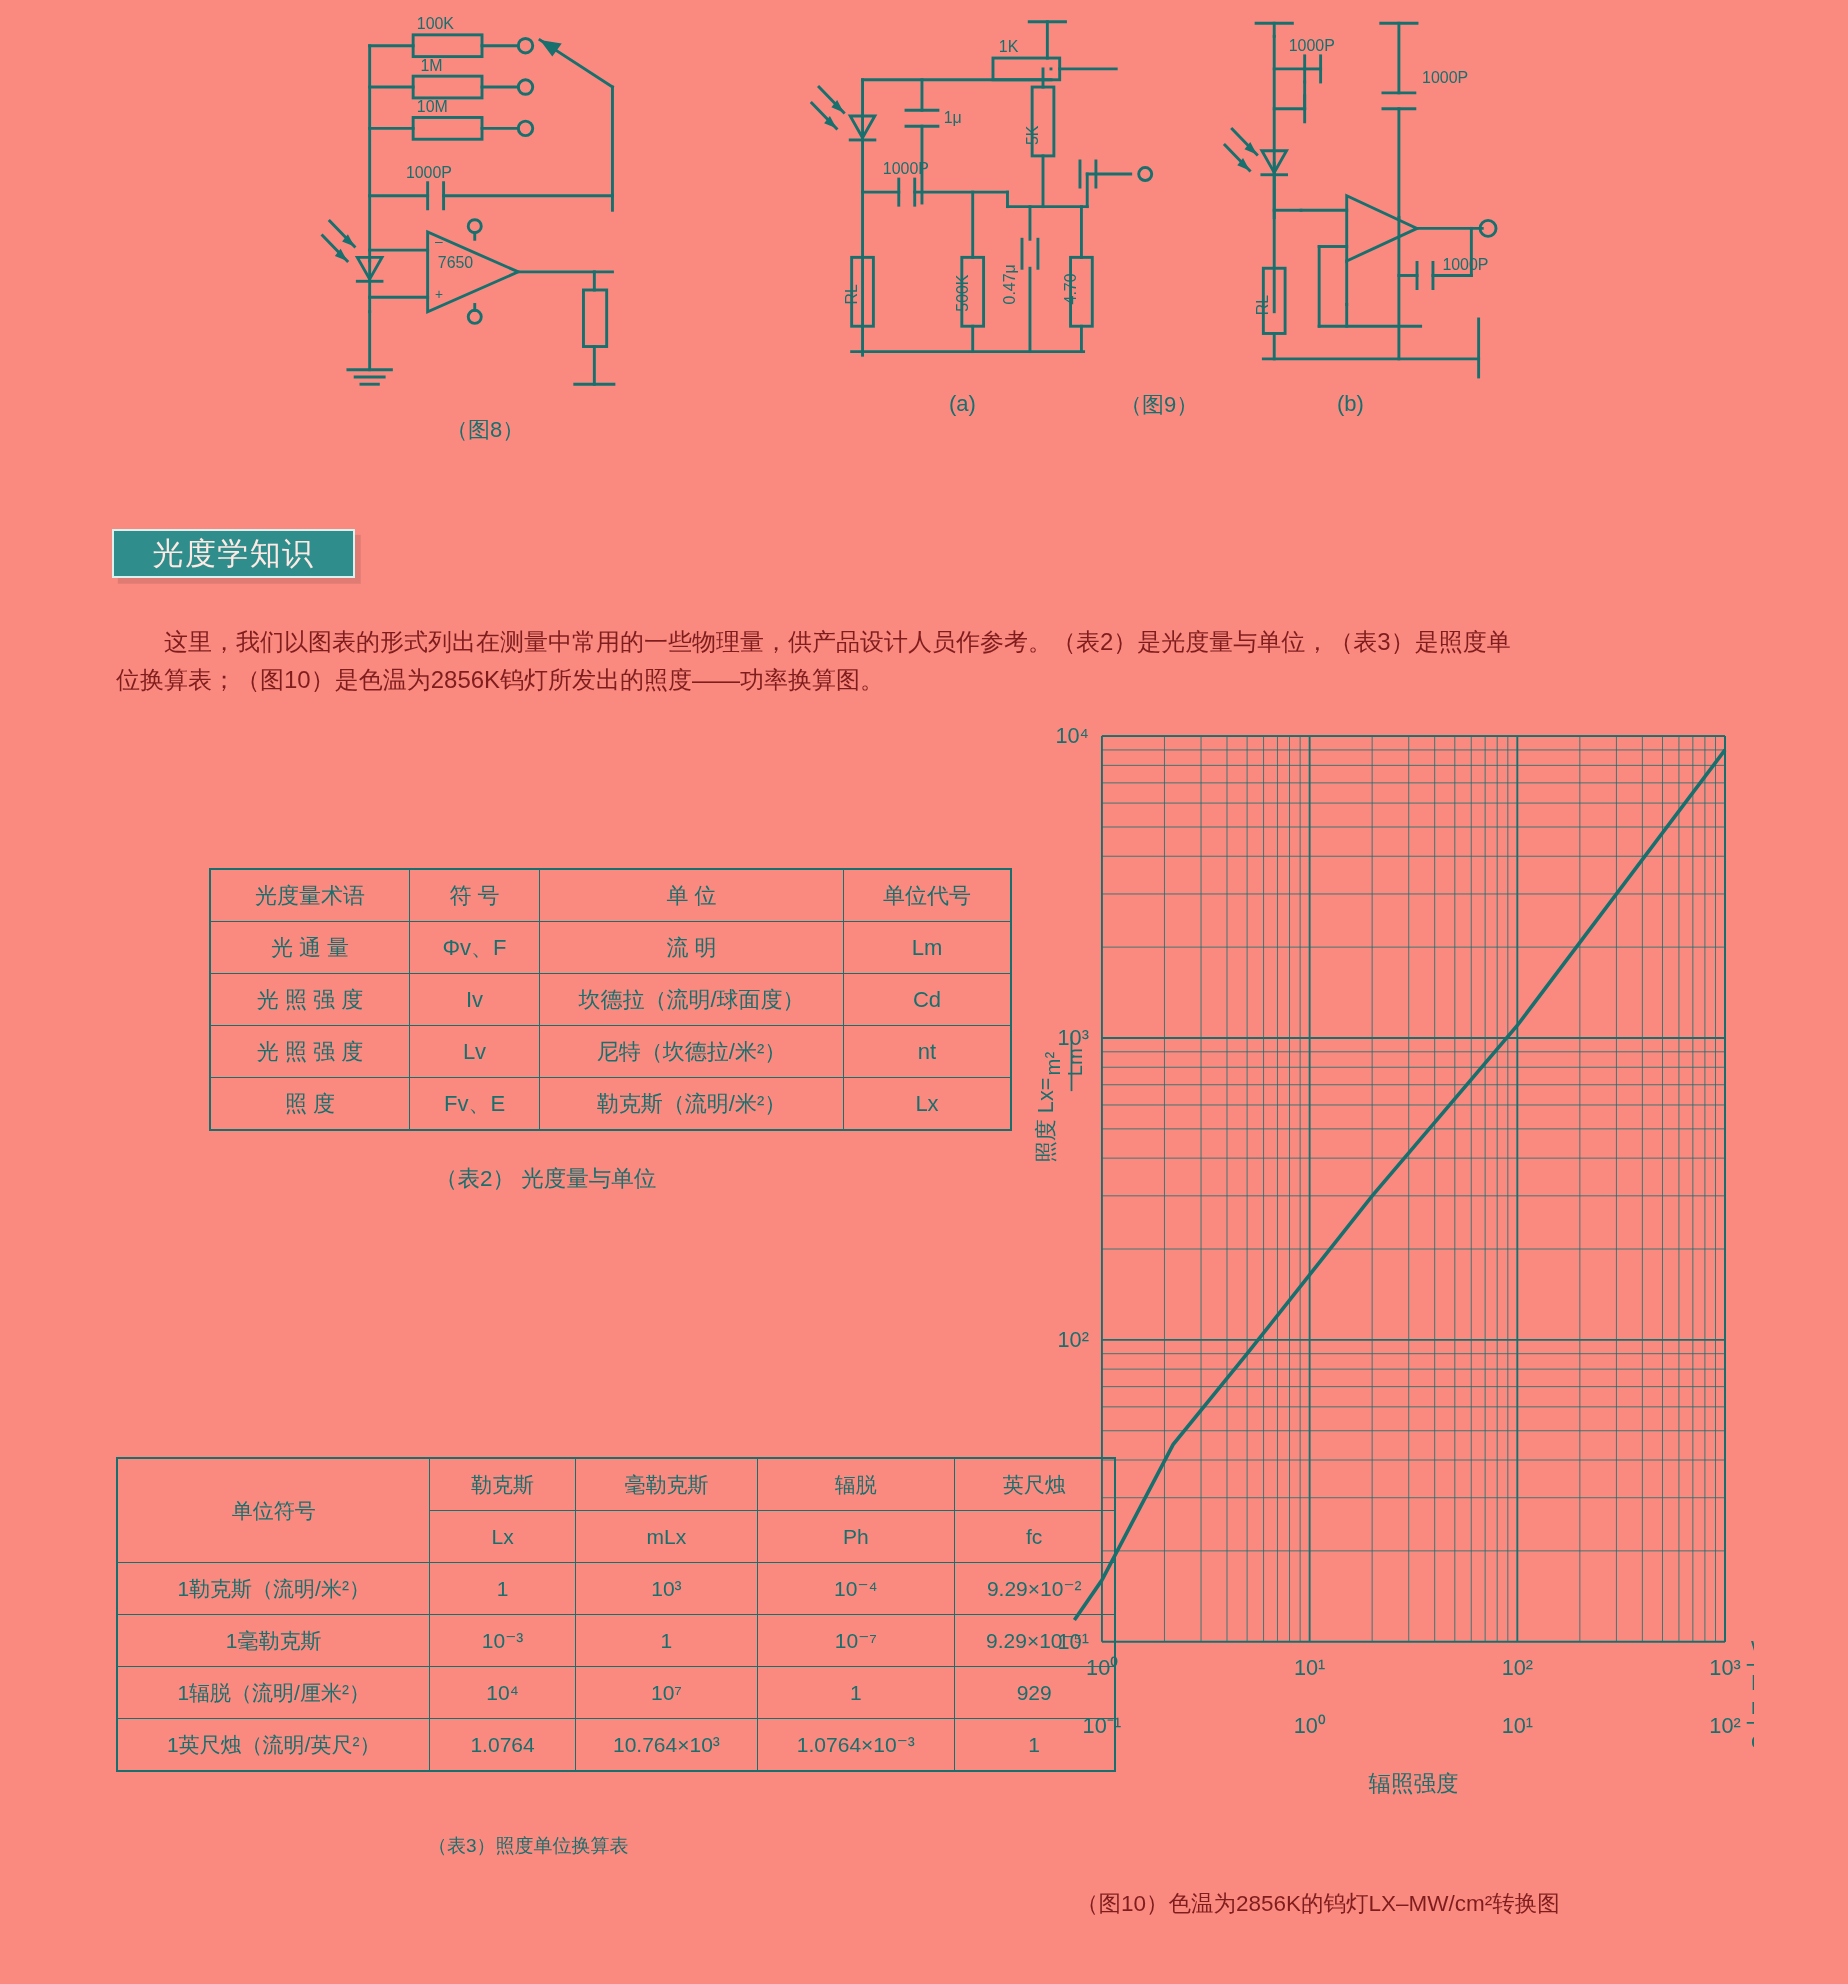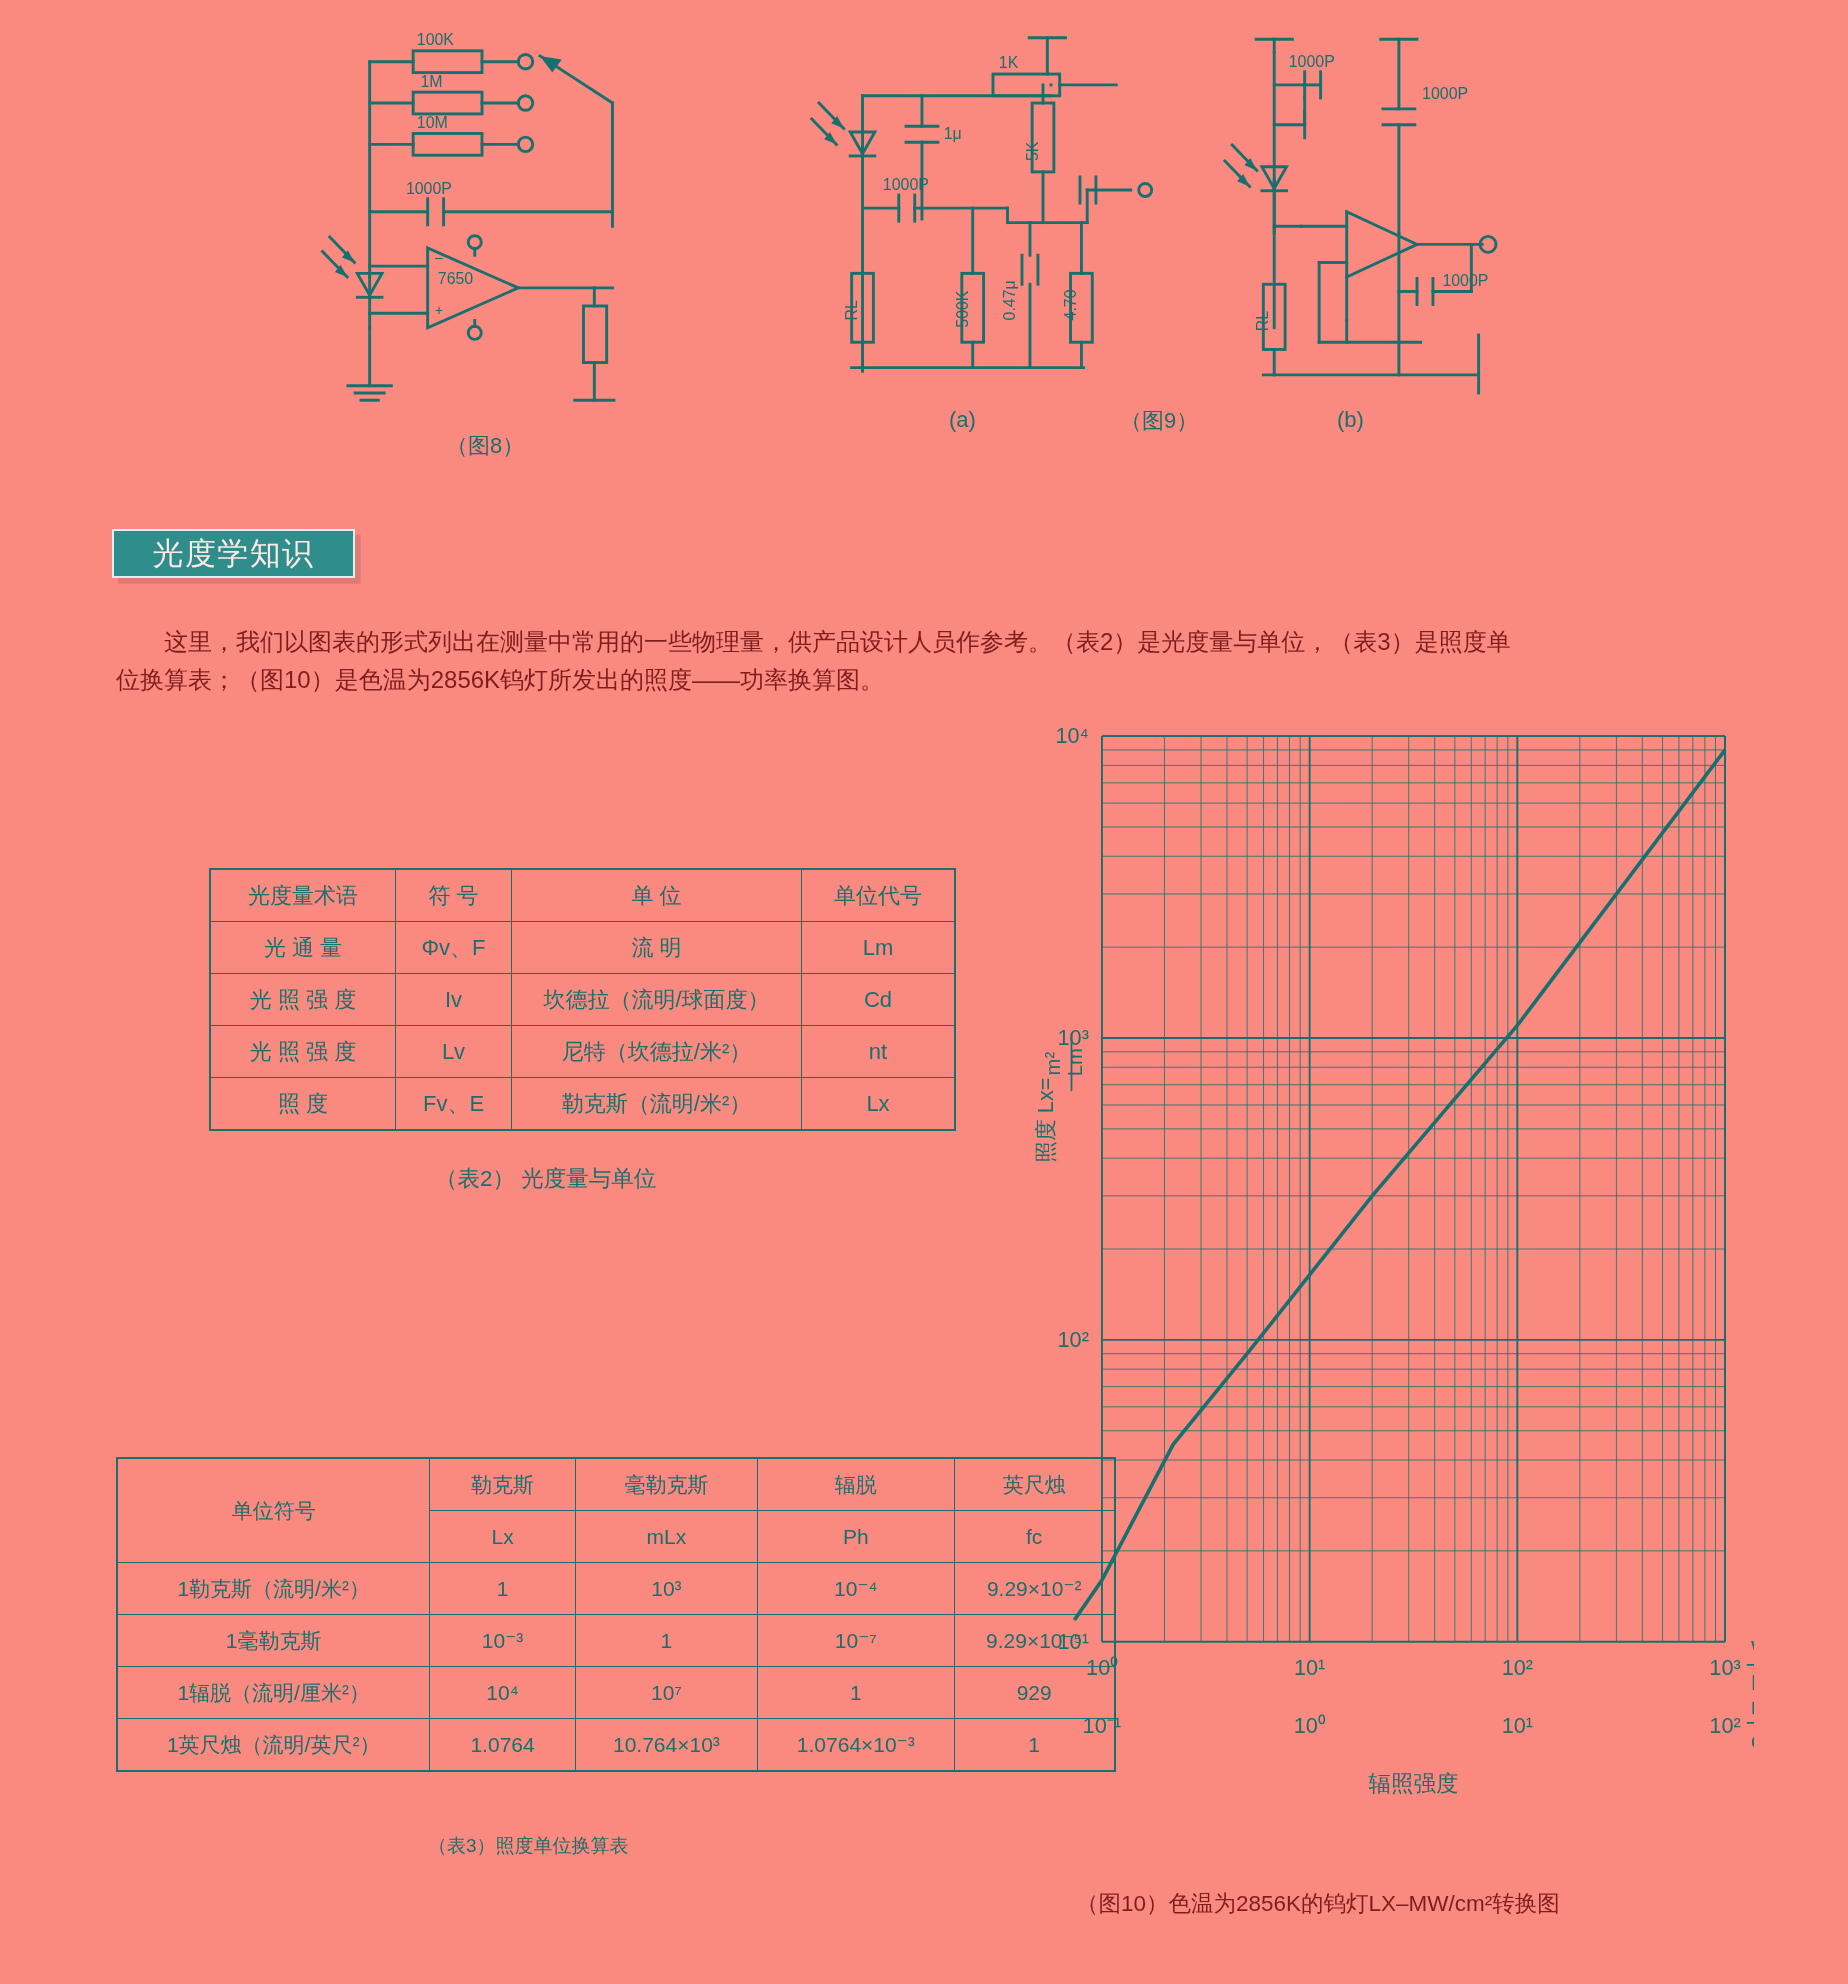--- a/index.html
+++ b/index.html
@@ -9,21 +9,21 @@
     font-family:"Liberation Sans","DejaVu Sans",sans-serif;
     color:#17706e;
     position:relative;
     overflow:hidden;
   }
   svg{display:block;}
   .lbl{font-size:22px;fill:#17706e;font-family:"Liberation Sans",sans-serif;}
   .lbl-sm{font-size:19px;fill:#17706e;font-family:"Liberation Sans",sans-serif;}
 
   
-  #figures{position:absolute;left:0;top:0;width:1849px;height:464px;margin-top:16px;}
+  #figures{position:absolute;left:0;top:0;width:1849px;height:464px;}
   .figcap{position:absolute;font-size:22px;color:#17706e;white-space:nowrap;}
 
   
   #section-head{
     position:absolute;left:112px;top:529px;
     width:239px;height:45px;
     background:#2f8e8c;
     border:2.2px solid #d9f2f0;
     box-shadow:5.8px 5.8px 0 rgba(0,0,0,0.10);
     display:flex;align-items:center;justify-content:center;
@@ -43,21 +43,21 @@
   }
   #intro .indent{display:inline-block;width:48px;}
 
   
   #table2-wrap{position:absolute;left:209px;top:868px;}
   table{border-collapse:collapse;}
   #table2{border:2.2px solid #17706e;}
   #table2 td{
     border:1.4px solid #17706e;
     font-size:22px;color:#17706e;text-align:center;
-    height:51px;padding:0 7px;white-space:nowrap;
+    height:51px;padding:0 14px;white-space:nowrap;
   }
   #table2 td.c1{width:170px;}
   #table2 td.c2{width:101px;}
   #table2 td.c3{width:275px;}
   #table2 td.c4{width:138px;}
   #table2-cap{position:absolute;left:435px;top:1163px;font-size:22.5px;color:#17706e;white-space:nowrap;}
 
   
   #table3-wrap{position:absolute;left:116px;top:1457px;}
   #table3{border:2.2px solid #17706e;}

